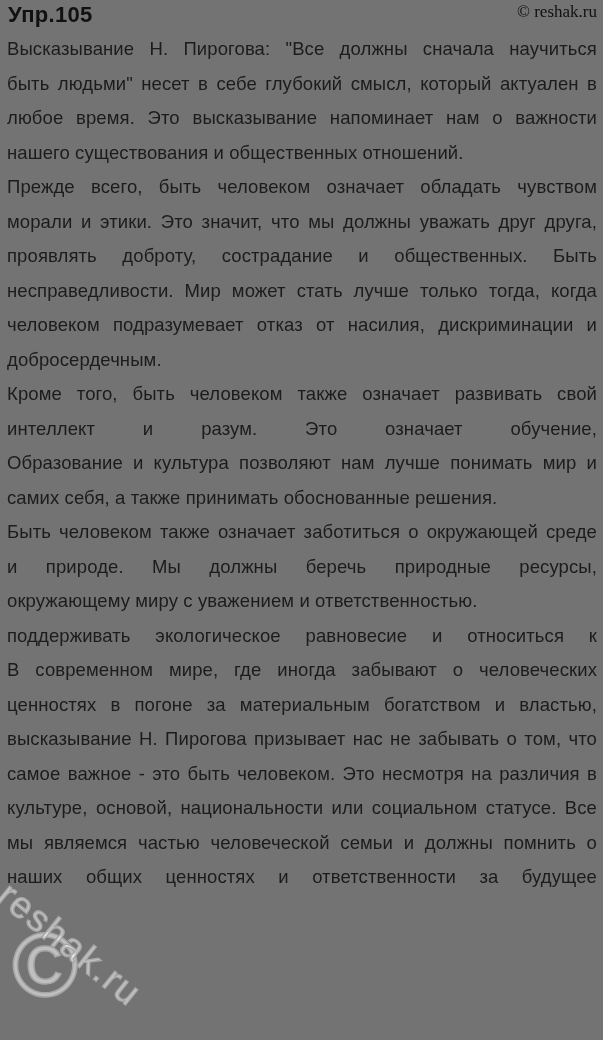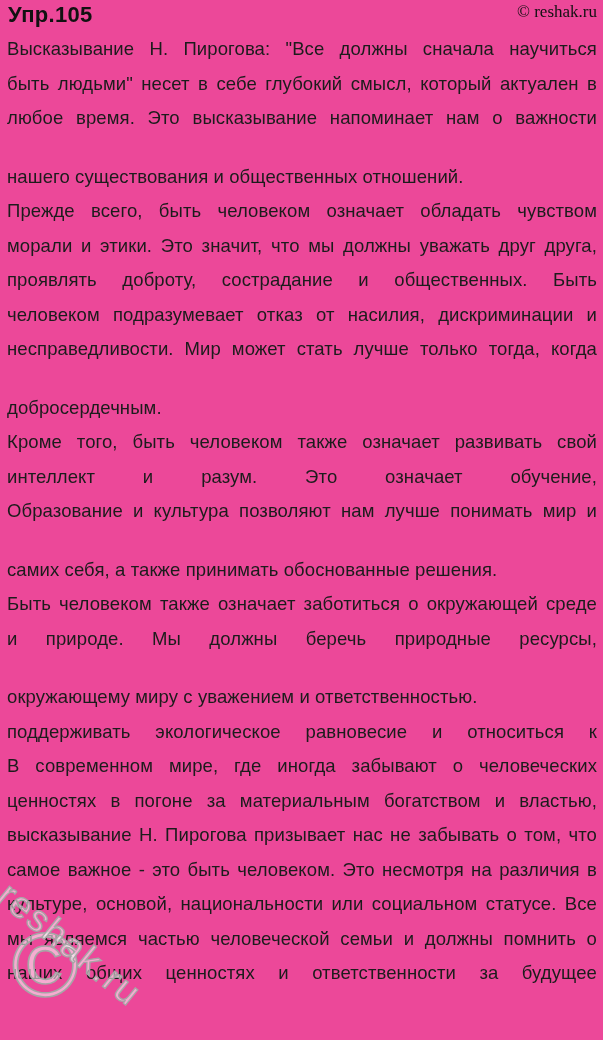--- a/index.html
+++ b/index.html
@@ -1,20 +1,20 @@
 <!DOCTYPE html>
 <html><head>
 <meta charset="utf-8">
 <style>
   html, body { margin: 0; padding: 0; background: #ffffff; }
   .page {
     position: relative;
     width: 603px;
     height: 1040px;
-    background: #ec4899;
+    background: #737373;
     overflow: hidden;
     font-family: "Liberation Sans", sans-serif;
   }
   .header-row {
     display: flex;
     justify-content: space-between;
     align-items: flex-start;
     padding: 2px 6px 0 8px;
     height: 26px;
   }
@@ -40,21 +40,20 @@
     text-align-last: justify;
     -moz-text-align-last: justify;
     text-justify: inter-word;
     letter-spacing: 0.1px;
     white-space: normal;
     overflow: hidden;
     height: 34.5px;
   }
   .text-line.last-line {
     text-align-last: left;
-    margin-top: 24px;
     -moz-text-align-last: left;
   }
   .watermark { position: absolute; left: 0; top: 0; width: 0; height: 0; }
   .wm-text {
     position: absolute;
     left: 16px;
     top: 874px;
     font-size: 37px;
     letter-spacing: 2px;
     transform: rotate(39deg);
@@ -87,22 +86,22 @@
       <div class="paragraph">
         <div class="text-line">Высказывание Н. Пирогова: "Все должны сначала научиться</div>
         <div class="text-line">быть людьми" несет в себе глубокий смысл, который актуален в</div>
         <div class="text-line">любое время. Это высказывание напоминает нам о важности</div>
         <div class="text-line last-line">нашего существования и общественных отношений.</div>
       </div>
       <div class="paragraph">
         <div class="text-line">Прежде всего, быть человеком означает обладать чувством</div>
         <div class="text-line">морали и этики. Это значит, что мы должны уважать друг друга,</div>
         <div class="text-line">проявлять доброту, сострадание и общественных. Быть</div>
+        <div class="text-line">несправедливости. Мир может стать лучше только тогда, когда</div>
         <div class="text-line">человеком подразумевает отказ от насилия, дискриминации и</div>
-        <div class="text-line">несправедливости. Мир может стать лучше только тогда, когда</div>
         <div class="text-line last-line">добросердечным.</div>
       </div>
       <div class="paragraph">
         <div class="text-line">Кроме того, быть человеком также означает развивать свой</div>
         <div class="text-line">интеллект и разум. Это означает обучение,</div>
         <div class="text-line">Образование и культура позволяют нам лучше понимать мир и</div>
         <div class="text-line last-line">самих себя, а также принимать обоснованные решения.</div>
       </div>
       <div class="paragraph">
         <div class="text-line">Быть человеком также означает заботиться о окружающей среде</div>

